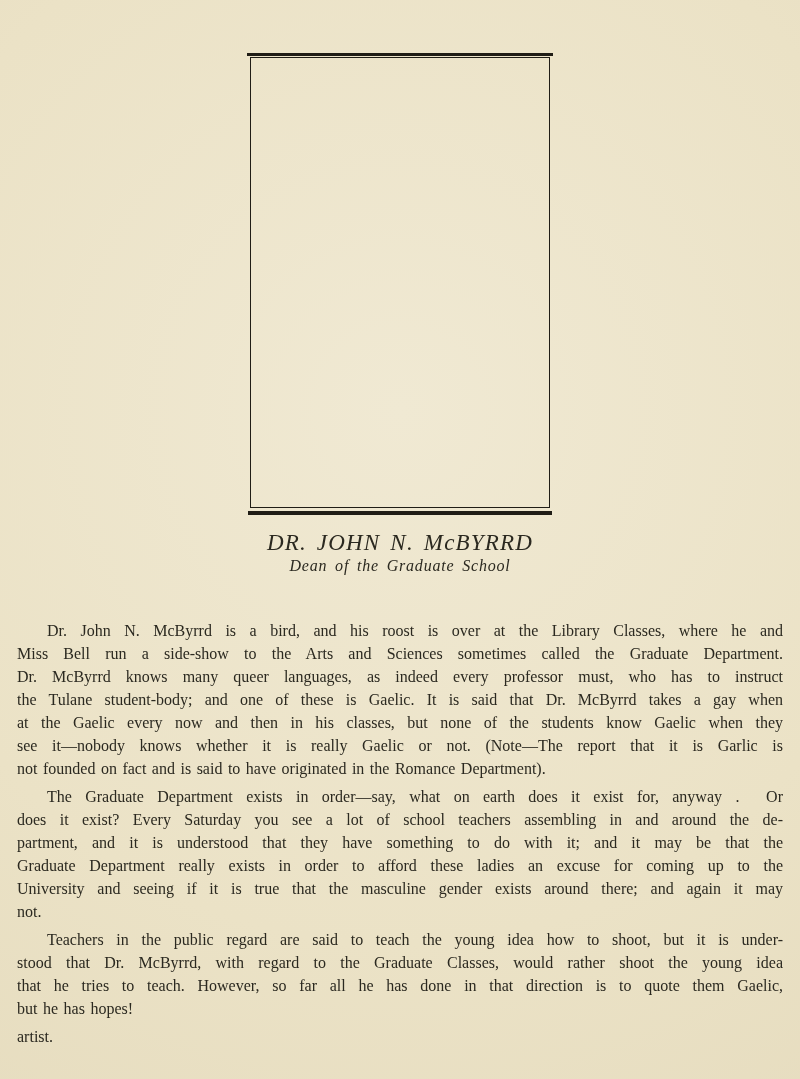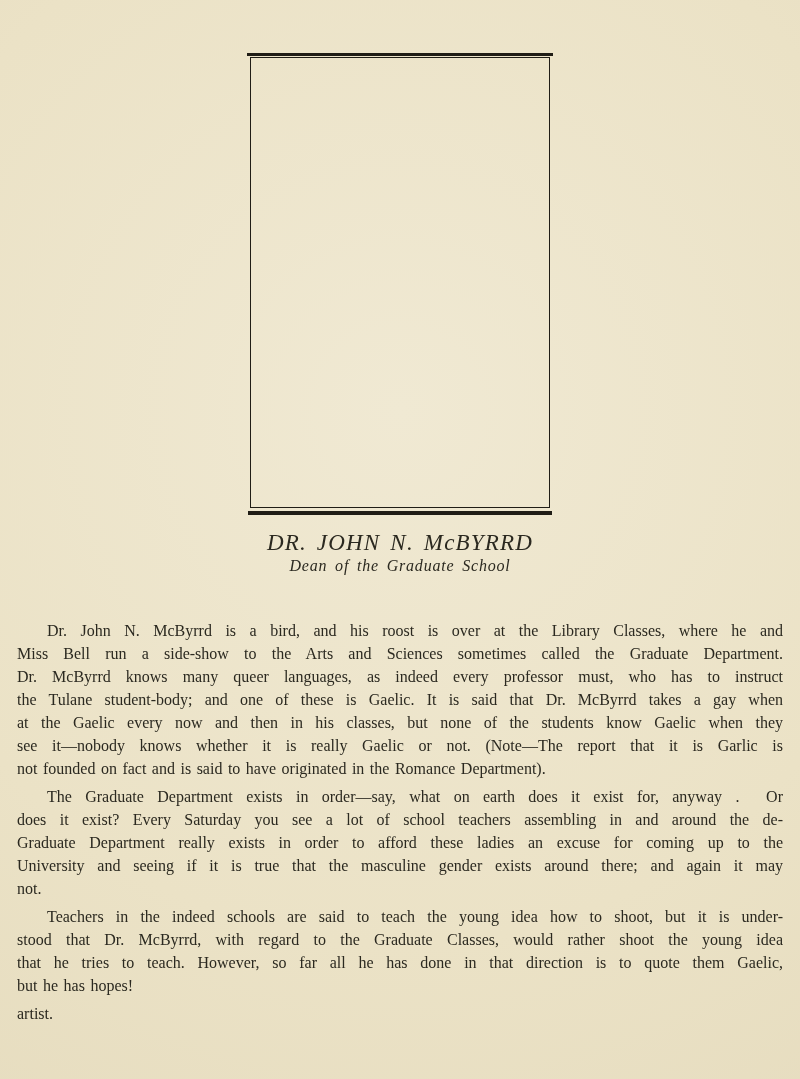--- a/index.html
+++ b/index.html
@@ -107,26 +107,27 @@
         <div class="line">Miss Bell run a side-show to the Arts and Sciences sometimes called the Graduate Department.</div>
         <div class="line">Dr. McByrrd knows many queer languages, as indeed every professor must, who has to instruct</div>
         <div class="line">the Tulane student-body; and one of these is Gaelic. It is said that Dr. McByrrd takes a gay when</div>
         <div class="line">at the Gaelic every now and then in his classes, but none of the students know Gaelic when they</div>
         <div class="line">see it—nobody knows whether it is really Gaelic or not. (Note—The report that it is Garlic is</div>
         <div class="line last">not founded on fact and is said to have originated in the Romance Department).</div>
       </div>
       <div class="paragraph">
         <div class="line first">The Graduate Department exists in order—say, what on earth does it exist for, anyway .&nbsp; Or</div>
         <div class="line">does it exist? Every Saturday you see a lot of school teachers assembling in and around the de-</div>
+        <div class="line">partment, and it is understood that they have something to do with it; and it may be that the</div>
         <div class="line">Graduate Department really exists in order to afford these ladies an excuse for coming up to the</div>
         <div class="line">University and seeing if it is true that the masculine gender exists around there; and again it may</div>
         <div class="line last">not.</div>
       </div>
       <div class="paragraph">
-        <div class="line first">Teachers in the indeed schools are said to teach the young idea how to shoot, but it is under-</div>
+        <div class="line first">Teachers in the public regard are said to teach the young idea how to shoot, but it is under-</div>
         <div class="line">stood that Dr. McByrrd, with regard to the Graduate Classes, would rather shoot the young idea</div>
         <div class="line">that he tries to teach. However, so far all he has done in that direction is to quote them Gaelic,</div>
         <div class="line last">but he has hopes!</div>
       </div>
       <div class="paragraph">
         <div class="line last">artist.</div>
       </div>
     </div>
 
 </div>

